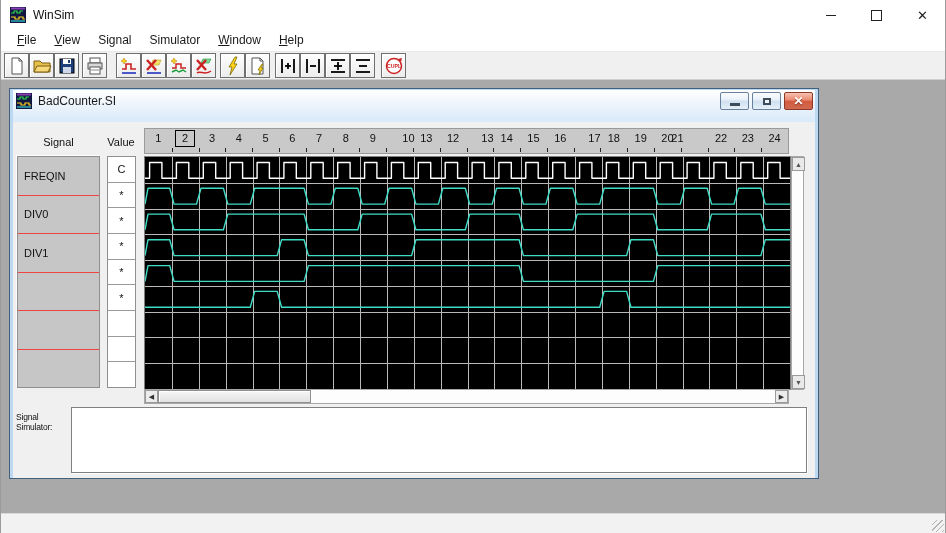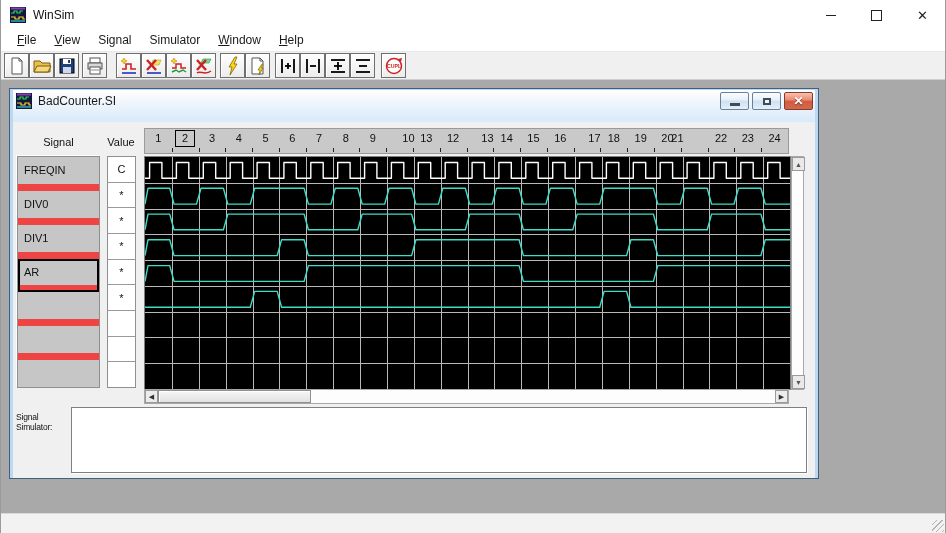--- a/index.html
+++ b/index.html
@@ -41,21 +41,21 @@
   .cbtn.close .x{color:#fff;font-weight:bold;font-size:12px;line-height:1;text-shadow:0 1px 1px #7c2a18;}
   #cclient{position:relative;height:356px;background:#f0f0f0;font-size:11px;}
   
   .hdr{position:absolute;top:14px;font-size:11px;color:#111;text-align:center;}
   #hdr-signal{left:4px;width:83px;}
   #hdr-value{left:92px;width:32px;}
   #namecol{position:absolute;left:4px;top:34px;width:83px;height:232px;display:flex;flex-direction:column;
            border:1px solid #8f8f8f;box-sizing:border-box;box-shadow:-1px -1px 0 #fdfdfd;}
   #valcol{position:absolute;left:94px;top:34px;width:29px;height:232px;display:flex;flex-direction:column;
           border:1px solid #8f8f8f;box-sizing:border-box;}
-  .scell{flex:1;background:#c6c6c6;border-bottom:7px solid #ef4444;box-sizing:border-box;
+  .scell{flex:1;background:#c6c6c6;border-bottom:1px solid #ef4444;box-sizing:border-box;
          display:flex;align-items:center;padding-left:6px;font-size:11px;color:#111;}
   .scell:last-child{border-bottom:none;}
   .scell.sel{outline:2px solid #000;outline-offset:-2px;}
   .vcell{flex:1;background:#fff;border-bottom:1px solid #9a9a9a;box-sizing:border-box;
          display:flex;align-items:center;justify-content:center;font-size:11px;color:#111;}
   .vcell:last-child{border-bottom:none;}
   
   #timeline{position:absolute;left:131px;top:6px;width:645px;height:26px;background:#c9c9c9;
             border:1px solid #9a9a9a;box-sizing:border-box;}
   .tnum{position:absolute;top:3px;width:27px;text-align:center;font-size:11px;color:#111;}
@@ -251,21 +251,20 @@
             </div>
         </div>
       </div>
       <div id="cclient">
         <div class="hdr" id="hdr-signal">Signal</div>
         <div class="hdr" id="hdr-value">Value</div>
         <div id="namecol">
             <div class="scell">FREQIN</div>
             <div class="scell">DIV0</div>
             <div class="scell">DIV1</div>
-            <div class="scell sel">AR</div>
             <div class="scell"></div>
             <div class="scell"></div>
             <div class="scell"></div>
           </div>
         <div id="valcol">
             <div class="vcell">C</div>
             <div class="vcell">*</div>
             <div class="vcell">*</div>
             <div class="vcell">*</div>
             <div class="vcell">*</div>

